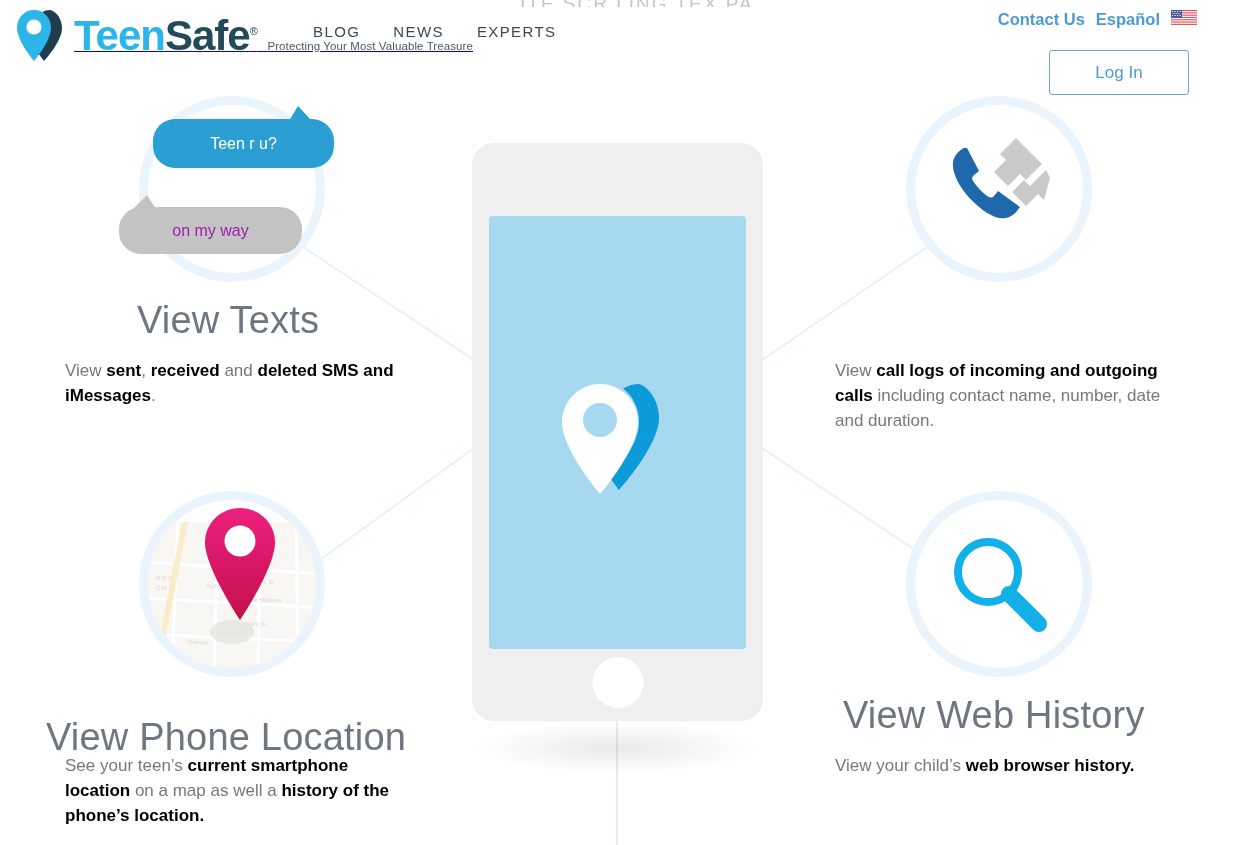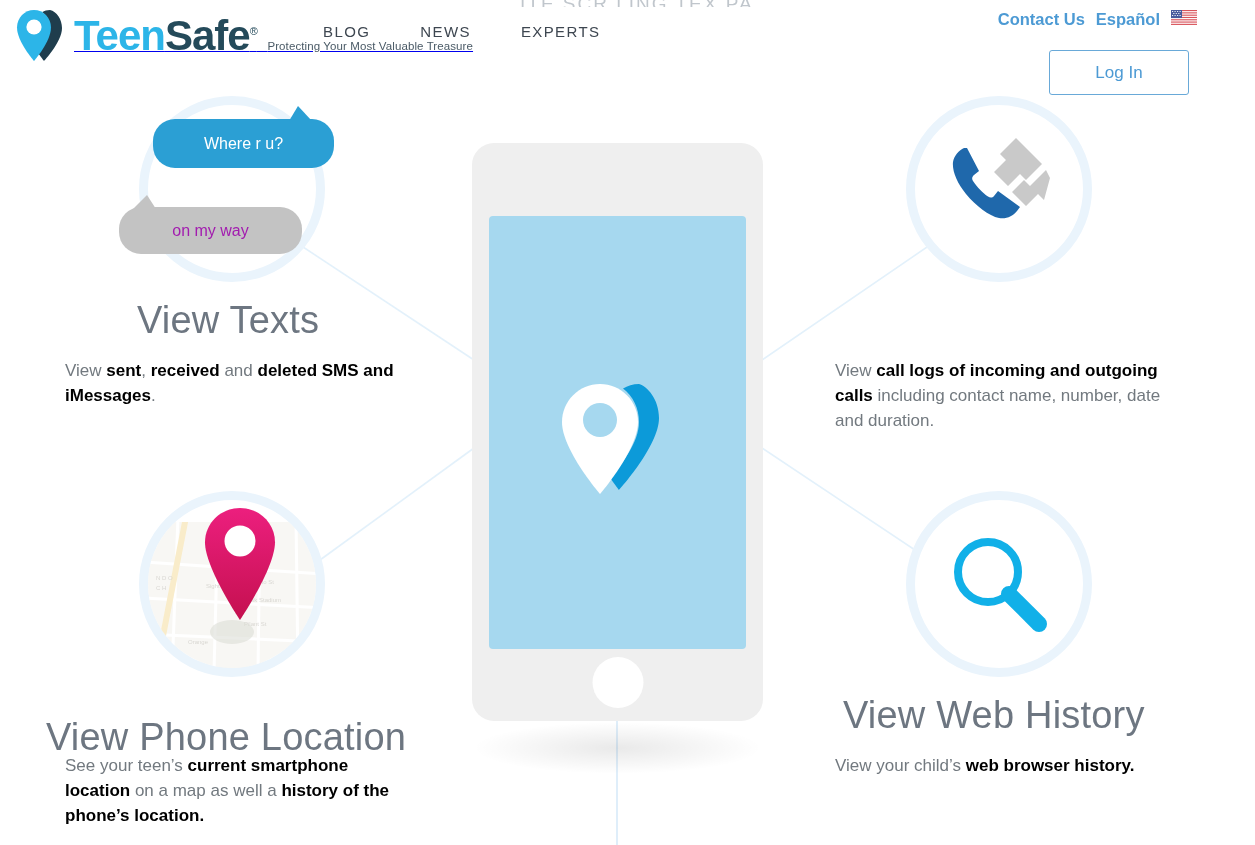--- a/index.html
+++ b/index.html
@@ -26,21 +26,21 @@
   .logo-text-wrap { margin-left:4px; margin-top:2px; }
   .logo-word { font-size:42px; line-height:42px; font-weight:bold; letter-spacing:-1px; white-space:nowrap; }
   .logo-word .teen { color:#2cb5e8;text-align:right; }
   .logo-word .safe { color:#244a5a; }
   .logo-reg { font-size:11px; color:#244a5a; vertical-align:super; font-weight:normal; }
   .logo-tag {
     font-size:11.5px; color:#4a5a66; margin-top:6px; letter-spacing:.1px;
     text-align:right; padding-right:2px;
   }
 
-  .mainnav { position:absolute; left:323px; top:23px; display:flex; gap:50px;align-items:center; }
+  .mainnav { position:absolute; left:313px; top:23px; display:flex; gap:33px;align-items:center; }
   .mainnav a {
     font-size:15px; color:#3d4650; letter-spacing:1.4px;
     text-decoration:none; text-transform:uppercase;
   }
 
   .toplinks { position:absolute; right:58px; top:10px; display:flex; align-items:flex-start; gap:11px;font-weight:bold; }
   .toplinks a { font-size:16.5px; color:#4c9ad4; text-decoration:none; }
   .flag { width:26px; height:15px; display:block; }
 
   .login-btn {
@@ -226,21 +226,21 @@
         <path d="M86 26c-6 0-11.5 1.7-16 4.6C80 38 86 50.5 86 64c0 21-18 42-28 57 4 6 8 11 8 11s40-44 40-72c0-19-12-32-20-34z" fill="#0c9ad9"></path>
         <path d="M47 26C26 26 9 43 9 64c0 28 38 72 38 72s38-44 38-72c0-21-17-38-38-38z" fill="#ffffff"></path>
         <circle cx="47" cy="62" r="17" fill="#a6d8ef"></circle>
       </svg>
     </div>
     <div class="phone-home"></div>
   </div>
 
   <div class="ring texts"></div>
   <div class="bubbles">
-    <div class="bubble-blue">Where r u?</div>
+    <div class="bubble-blue">Teen r u?</div>
     <div class="bubble-gray">on my way</div>
   </div>
   <h2 class="feat-title t-texts">View Texts</h2>
   <p class="feat-body b-texts">View <b>sent</b>, <b>received</b> and <b>deleted SMS and iMessages</b>.</p>
 
   <div class="ring calls">
     <div class="ring-inner">
       <svg width="118" height="110" viewBox="0 0 118 110">
         <g fill="#c9c9c9">
           <path d="M76 4 L60 20 L66 26 L54 38 L68 52 L80 40 L86 46 L102 30 Z"></path>

